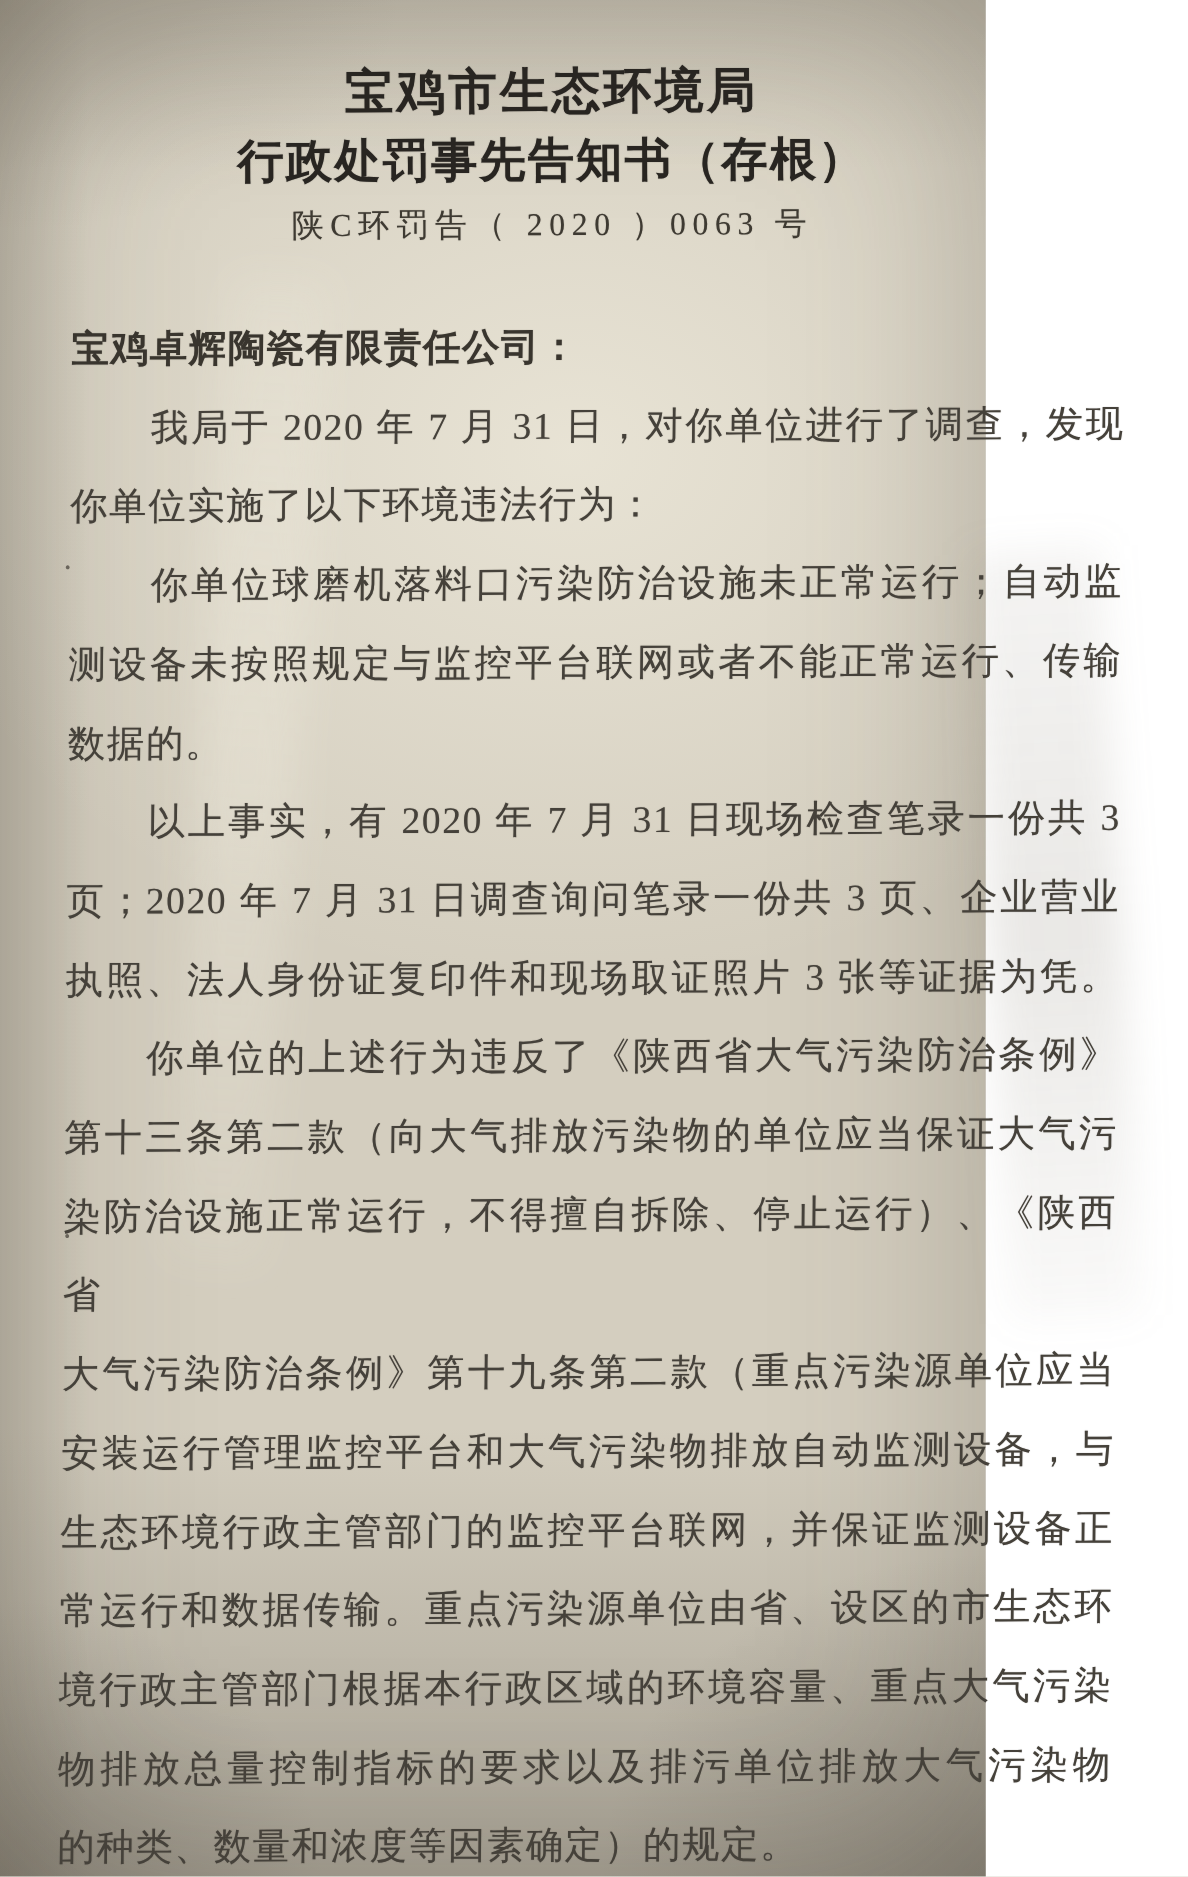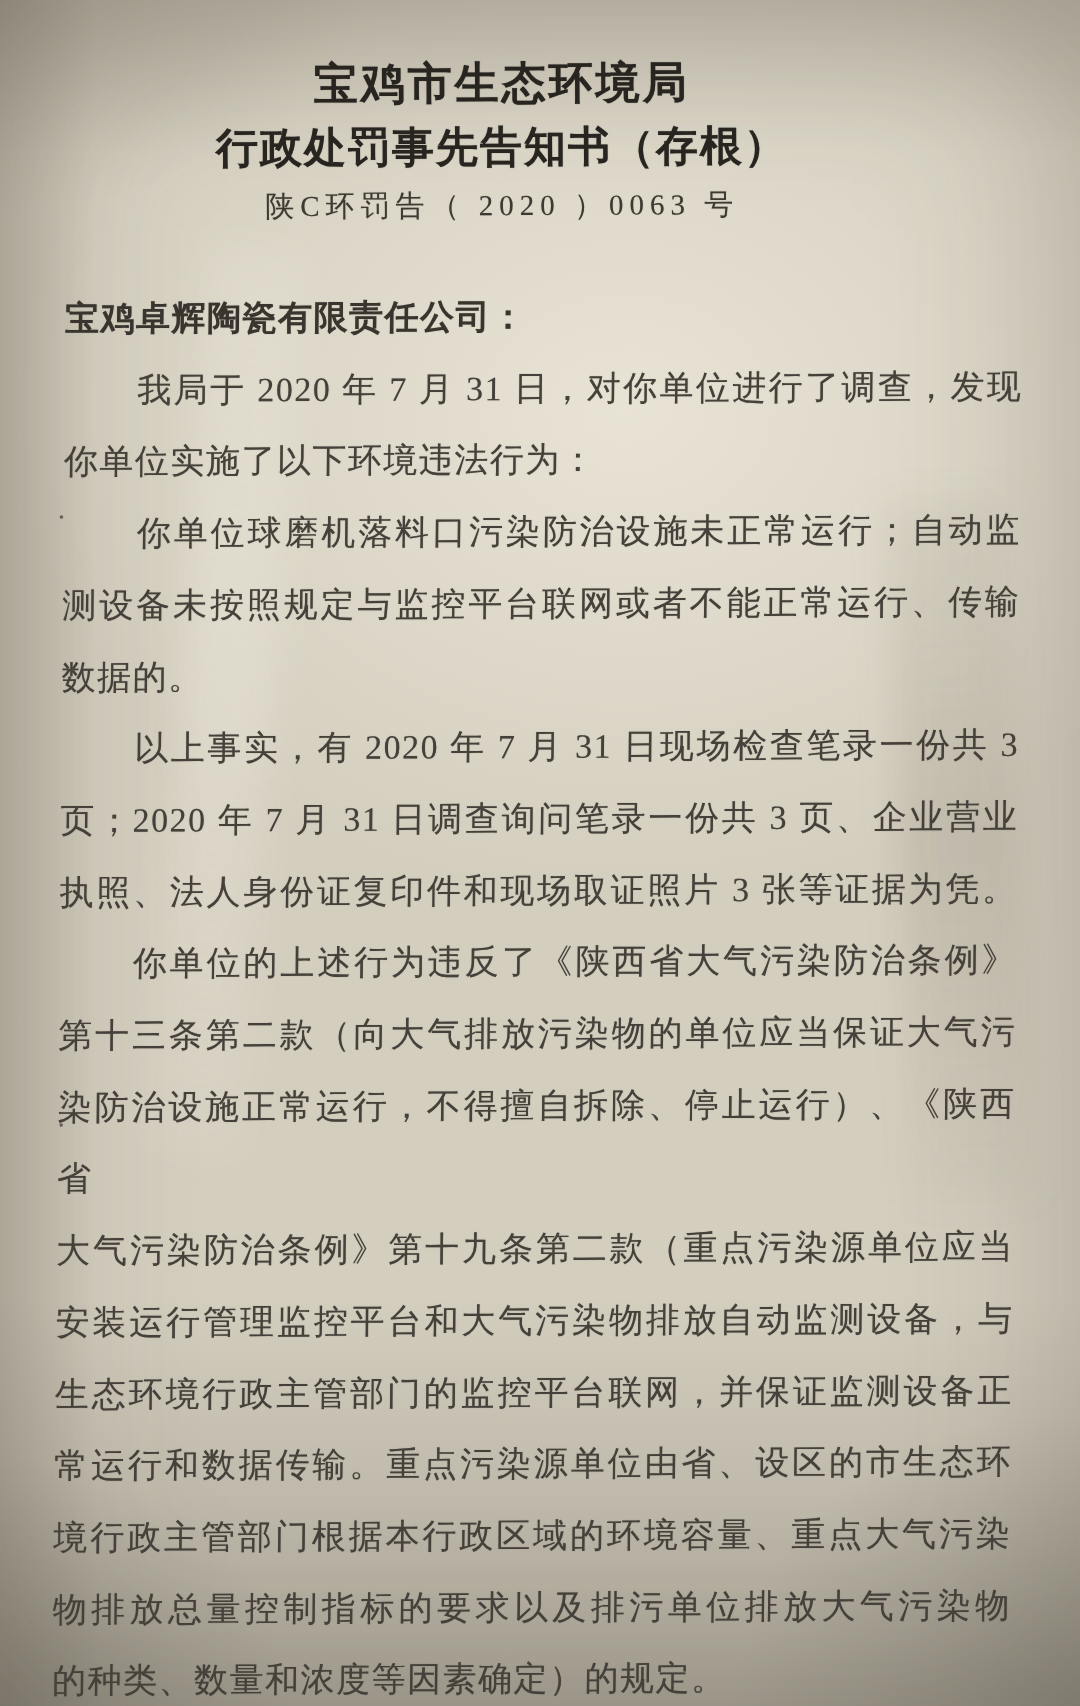--- a/index.html
+++ b/index.html
@@ -5,21 +5,21 @@
   html, body { margin: 0; padding: 0; }
   body {
     width: 1080px; height: 1706px;
     overflow: hidden;
     font-family: "Liberation Serif", "DejaVu Serif", serif;
   }
 
   
   .page {
     position: relative;
-    width: 1080px; height: 1706px;
+    width: 896px; height: 1706px;
     background-color: #d4cebf;
     background-image:
       radial-gradient(ellipse 950px 750px at 58% 24%, rgba(248,244,230,0.55), rgba(248,244,230,0) 65%),
       linear-gradient(to right, rgba(110,103,88,0.22), rgba(110,103,88,0) 9%),
       linear-gradient(to bottom, rgba(110,103,88,0.18), rgba(110,103,88,0) 9%),
       linear-gradient(to top, rgba(88,83,73,0.34), rgba(88,83,73,0) 24%),
       radial-gradient(ellipse 500px 420px at 100% 100%, rgba(80,75,66,0.30), rgba(80,75,66,0) 70%),
       radial-gradient(ellipse 420px 360px at 0% 100%, rgba(80,75,66,0.28), rgba(80,75,66,0) 70%),
       radial-gradient(ellipse 520px 300px at 0% 0%, rgba(95,88,75,0.20), rgba(95,88,75,0) 70%);
     box-shadow: inset 0 0 190px rgba(72,66,55,0.30);

